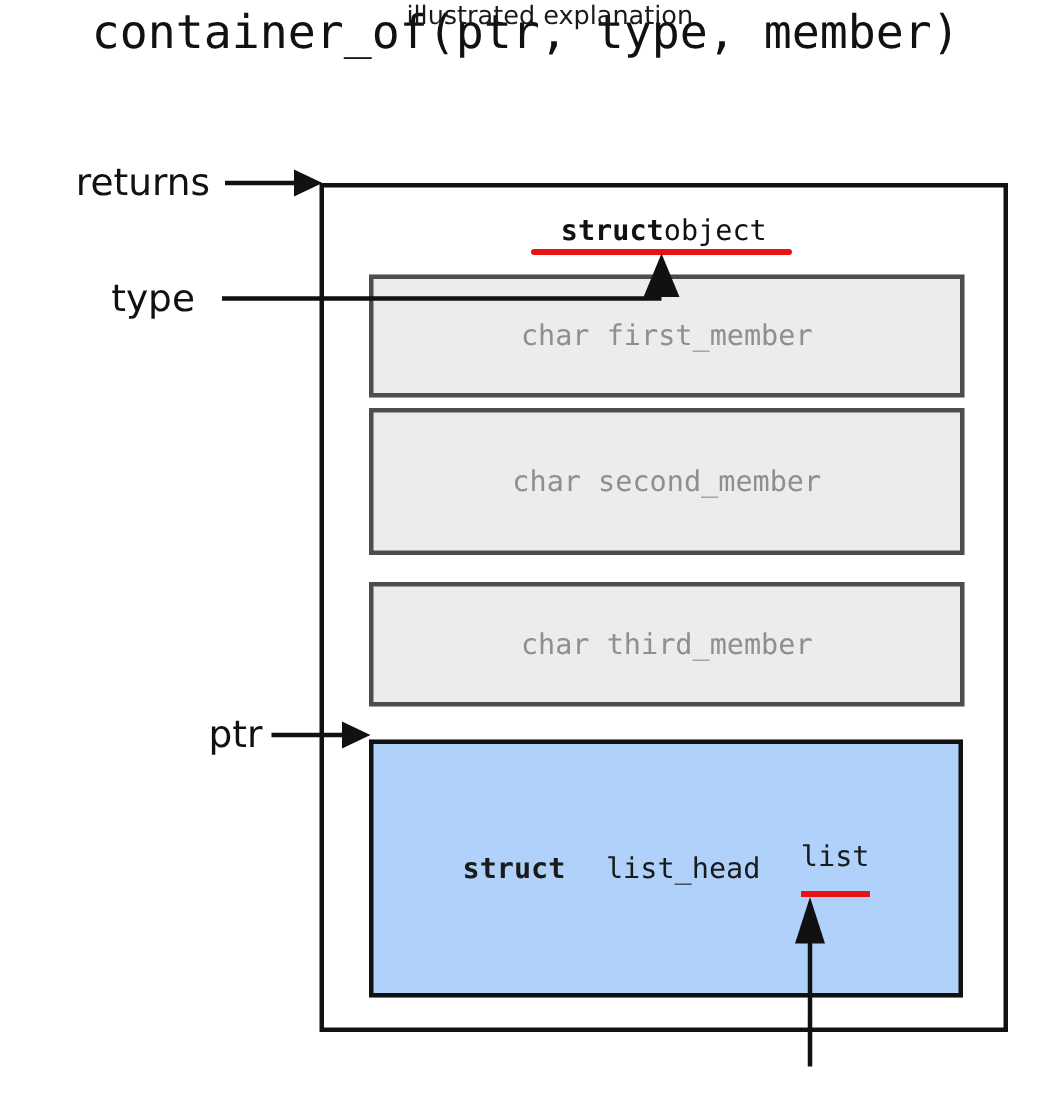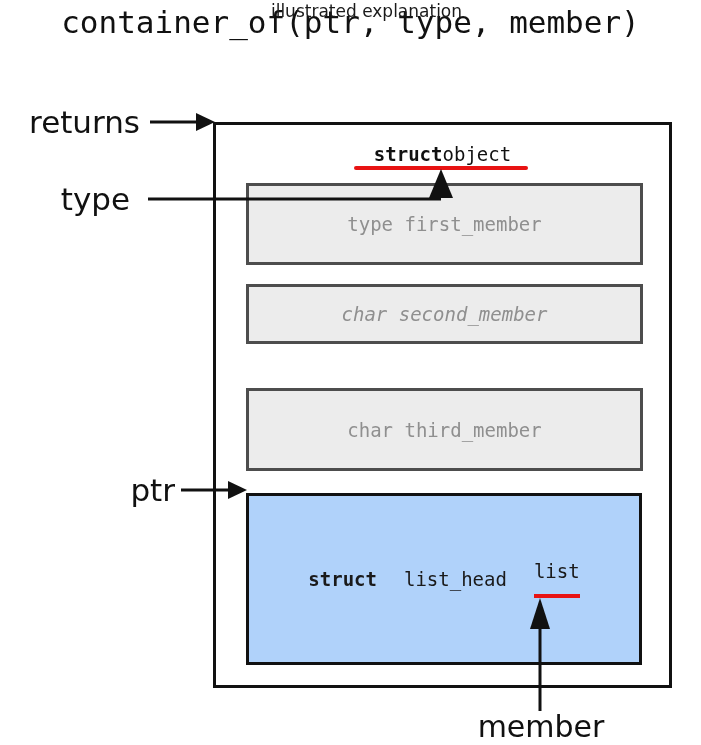--- a/index.html
+++ b/index.html
@@ -68,21 +68,21 @@
     background: #ececec;
     display: flex;
     align-items: center;
     justify-content: center;
     font-family: "DejaVu Sans Mono", "Liberation Mono", monospace;
     font-size: 19px;
     color: #8f8f8f;
     white-space: pre;
   }
   #member-box-1 { top: 183px; height: 82px; }
-  #member-box-2 { top: 284px; height: 60px; font-style: italic; }
+  #member-box-2 { top: 272px; height: 98px; }
   #member-box-3 { top: 388px; height: 83px; }
 
   
   #list-box {
     left: 246px; top: 493px;
     width: 396px; height: 172px;
     border: 3px solid #111;
     box-sizing: border-box;
     background: #b0d2fa;
     display: flex;
@@ -93,21 +93,21 @@
     color: #1a1a1a;
   }
   .word-gap + .word-gap { margin-left: 27px; }
   #list-name {
     border-bottom: 4px solid #e81313;
     padding-bottom: 12px;
   }
 
   
   .side-label {
-    font-size: 31px;
+    font-size: 25px;
     line-height: 36px;
     color: #111;
     text-align: right;
     white-space: nowrap;
   }
   #label-returns { left: 14px; top: 104px; width: 126px; }
   #label-type    { left: 14px; top: 181px; width: 116px; }
   #label-ptr     { left: 14px; top: 472px; width: 161px; }
   #label-member  {
     left: 441px; top: 708px; width: 200px;
@@ -131,39 +131,38 @@
   <div id="subtitle" class="abs">illustrated explanation</div>
 
   <div id="outer-box" class="abs"></div>
 
   <div id="struct-object" class="abs">
     <span class="kw word">struct</span><span class="word">object</span>
   </div>
   <div id="object-underline" class="abs"></div>
 
   <div id="member-box-1" class="abs member-box">
-    <span>type first_member</span>
+    <span>char first_member</span>
   </div>
   <div id="member-box-2" class="abs member-box">
     <span>char second_member</span>
   </div>
   <div id="member-box-3" class="abs member-box">
     <span>char third_member</span>
   </div>
 
   <div id="list-box" class="abs">
     <span class="kw word-gap">struct</span>
     <span class="word-gap">list_head</span>
     <span class="word-gap" id="list-name">list</span>
   </div>
 
   <div id="label-returns" class="abs side-label">returns</div>
   <div id="label-ptr" class="abs side-label">ptr</div>
   <div id="label-type" class="abs side-label">type</div>
-  <div id="label-member" class="abs side-label">member</div>
 
   <svg id="arrow-layer" class="abs" viewBox="0 0 701 745" xmlns="http://www.w3.org/2000/svg">
 
     <g>
       <line x1="150" y1="122" x2="197" y2="122" stroke="#111" stroke-width="3"></line>
       <polygon points="196,113 196,131 215,122" fill="#111"></polygon>
     </g>
 
     <g>
       <line x1="148" y1="199" x2="441" y2="199" stroke="#111" stroke-width="3"></line>

